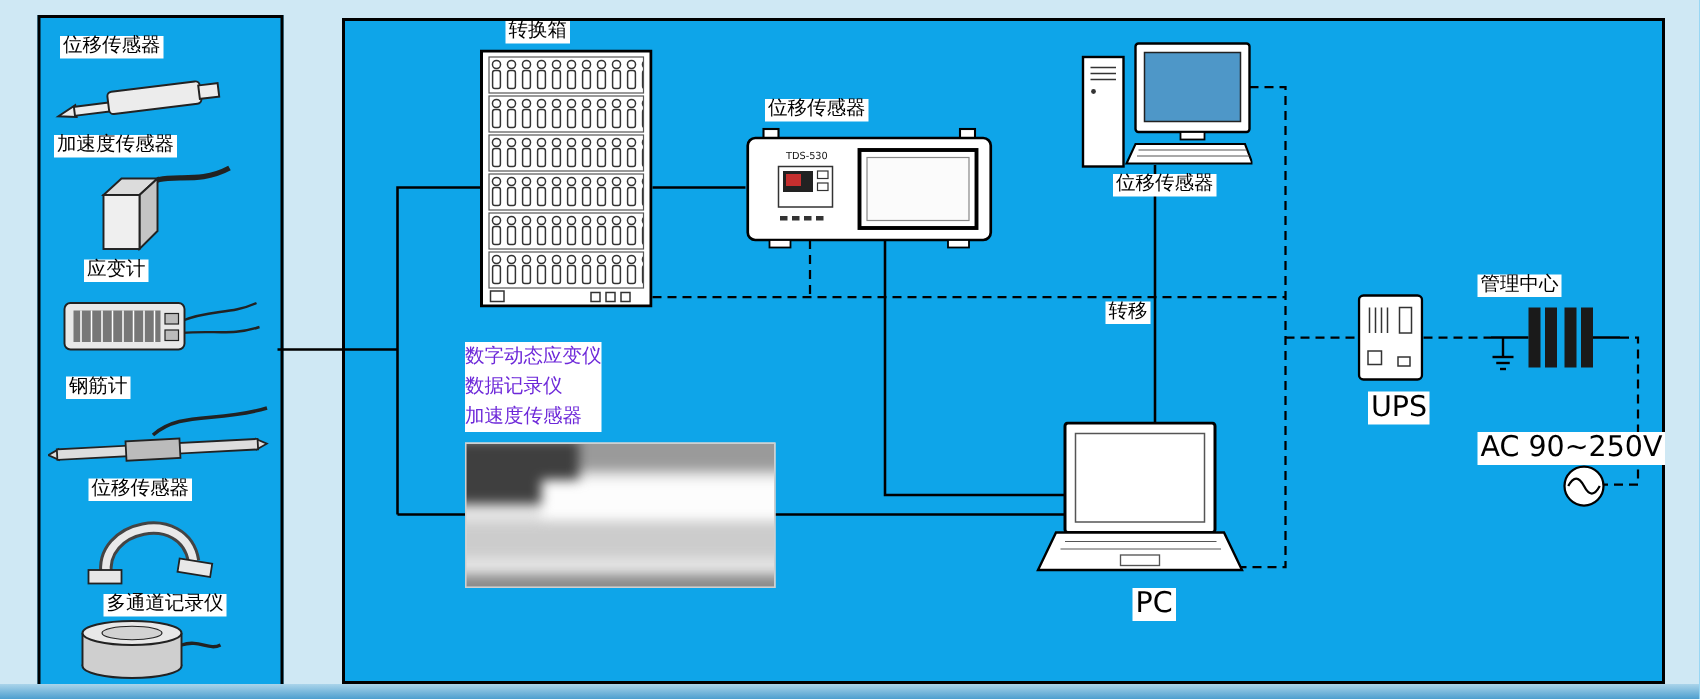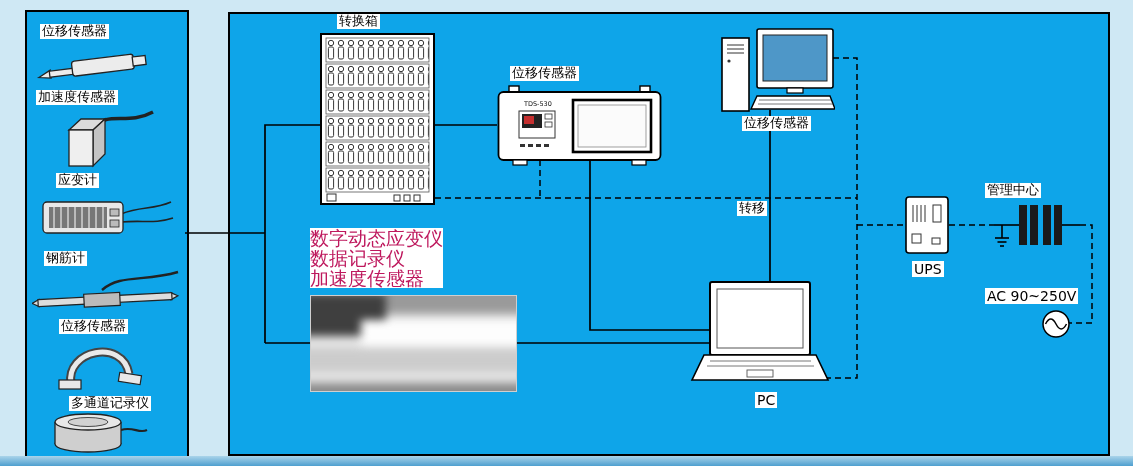--- a/index.html
+++ b/index.html
@@ -2,26 +2,26 @@
 <html><head>
 <meta charset="utf-8">
 <style>
   html,body{margin:0;padding:0}
   body{font-family:"DejaVu Sans","Liberation Sans",sans-serif;}
   .stage{position:relative;width:1133px;height:466px;background:#cfe8f4;overflow:hidden}
   .panel{position:absolute;background:#0ea5e9;border:2px solid #000000}
   .sensor-panel{left:25px;top:10px;width:160px;height:445px}
   .main-panel{left:228px;top:12px;width:878px;height:440px}
   .lbl{position:absolute;font-size:13px;line-height:1.15;color:#000;white-space:nowrap;background:#fff;padding:0 2px}
-  .lbl-lg{font-size:14px}
+  .lbl-lg{font-size:19px}
   .abs{position:absolute}
   .wires{position:absolute;left:0;top:0;pointer-events:none}
   .wires path{fill:none;stroke:#000;stroke-width:1.7}
   .wires path.dashed{stroke-dasharray:6 4;stroke-width:1.5}
-  .instrument-titles{position:absolute;left:310px;top:228px;font-size:19px;line-height:20px;color:#be185d;background:#fff}
+  .instrument-titles{position:absolute;left:310px;top:228px;font-size:13px;line-height:20px;color:#6d28d9;background:#fff}
   .blur-box{position:absolute;left:310px;top:295px;width:205px;height:95px;overflow:hidden;background:#e6e6e6;border:1px solid #cfcfcf}
   .blur-inner{position:absolute;left:-10px;top:-10px;right:-10px;bottom:-10px;filter:blur(4px)}
   .blur-inner div{position:absolute}
   .bb-top{left:0;top:0;width:100%;height:28px;background:#9a9a9a}
   .bb-dark{left:0;top:8px;width:85px;height:42px;background:#3f3f3f}
   .bb-mid{left:60px;top:34px;right:0;height:26px;background:#fdfdfd}
   .bb-low{left:0;top:62px;width:100%;height:24px;background:#cccccc}
   .bb-bot{left:0;bottom:0;width:100%;height:18px;background:#8b8b8b}
   .bottom-edge{position:absolute;left:0;bottom:0;width:100%;height:10px;background:linear-gradient(#aad4ea,#4e9fcf)}
 </style>

